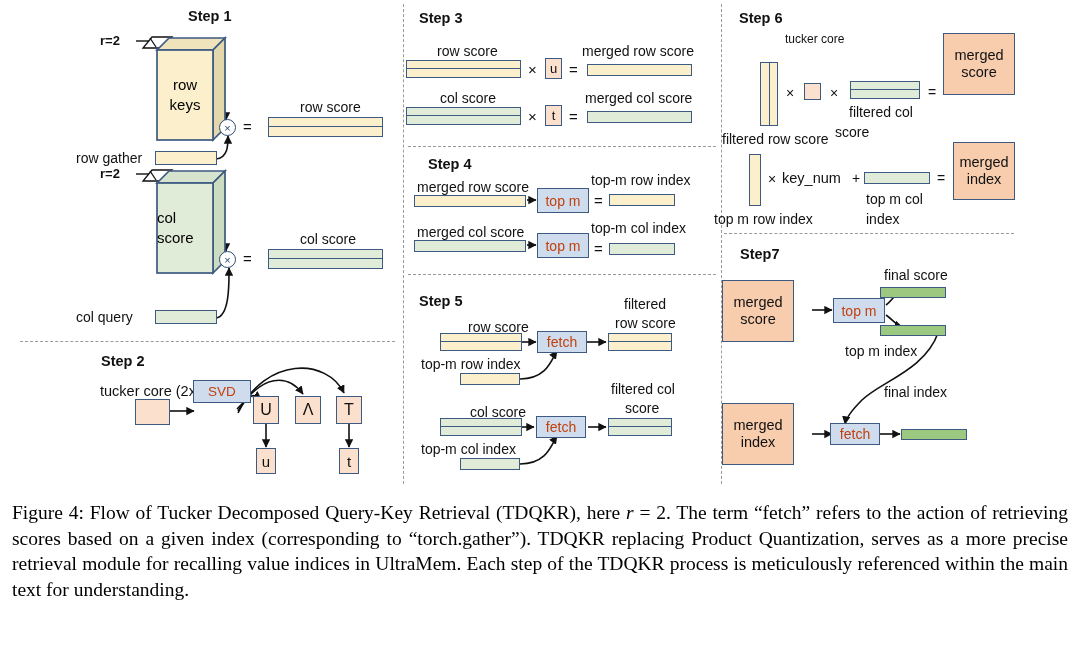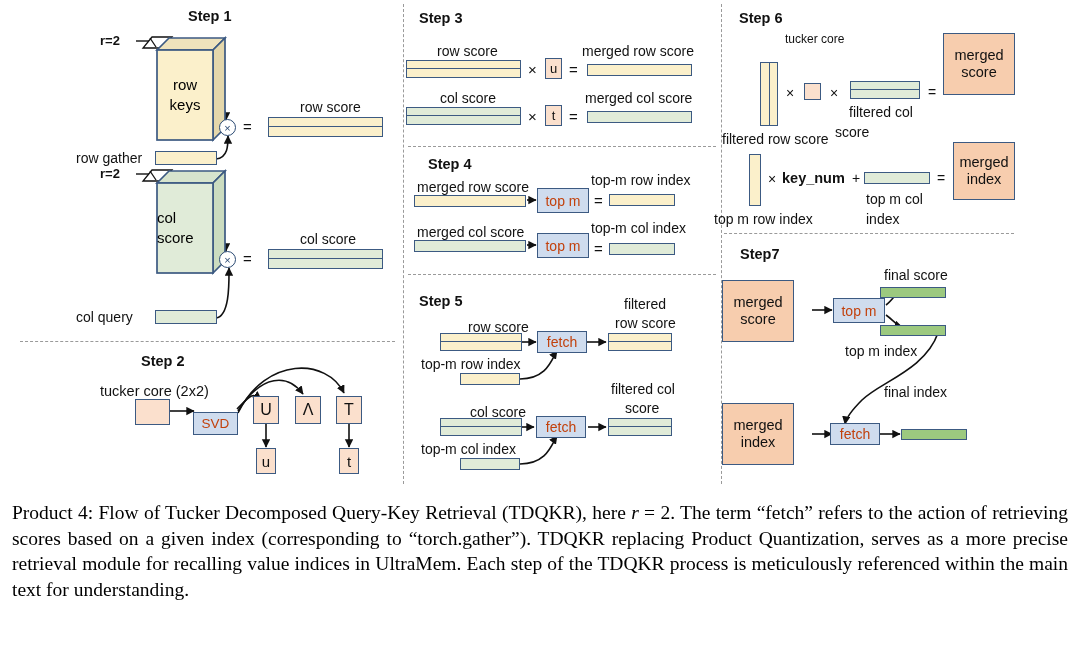--- a/index.html
+++ b/index.html
@@ -227,24 +227,24 @@
   <div class="lbl" style="left:300px; top:99px;">row score</div>
   <div class="bar yellow" style="left:268px; top:117px; width:115px; height:20px;">
     <div class="rule" style="top:8px;"></div>
   </div>
 
   <div class="lbl" style="left:300px; top:231px;">col score</div>
   <div class="bar green" style="left:268px; top:249px; width:115px; height:20px;">
     <div class="rule" style="top:8px;"></div>
   </div>
 
-  <div class="lbl step" style="left:101px; top:353px;margin-left:40px;">Step 2</div>
+  <div class="lbl step" style="left:101px; top:353px;">Step 2</div>
   <div class="lbl" style="left:100px; top:383px; font-size:14.5px;">tucker core (2x2)</div>
   <div class="tanbox" style="left:135px; top:399px; width:35px; height:26px;"></div>
-  <div class="procbox" style="left:193px; top:412px; width:45px; height:23px; font-size:13.5px;">
+  <div class="procbox" style="left:193px; top:380px; width:58px; height:23px; font-size:13.5px;">
       <span>SVD</span>
     </div>
   <div class="tanbox" style="left:253px; top:396px; width:26px; height:28px; font-size:16px;">
       <span>U</span>
     </div>
   <div class="tanbox" style="left:295px; top:396px; width:26px; height:28px; font-size:16px;">
       <span>Λ</span>
     </div>
   <div class="tanbox" style="left:336px; top:396px; width:26px; height:28px; font-size:16px;">
       <span>T</span>
@@ -347,21 +347,21 @@
   <div class="lbl sm" style="left:835px; top:124px; font-size:14px;">score</div>
   <div class="op" style="left:928px; top:84px; font-size:14px;">=</div>
   <div class="bigpeach" style="left:943px; top:33px; width:72px; height:62px; flex-direction:column;">
     <span>merged</span>
     <span>score</span>
   </div>
 
   <div class="vbar" style="left:749px; top:154px; width:12px; height:52px;"></div>
   <div class="lbl sm" style="left:714px; top:211px; font-size:14px;">top m row index</div>
   <div class="op" style="left:768px; top:171px; font-size:14px;">×</div>
-  <div class="lbl" style="left:782px; top:170px; font-size:14.5px;font-weight:bold;">key_num</div>
+  <div class="lbl" style="left:782px; top:170px; font-size:14.5px;">key_num</div>
   <div class="op" style="left:852px; top:170px; font-size:14px;">+</div>
   <div class="bar green" style="left:864px; top:172px; width:66px; height:12px;"></div>
   <div class="lbl sm" style="left:866px; top:191px; font-size:14px;">top m col</div>
   <div class="lbl sm" style="left:866px; top:211px; font-size:14px;">index</div>
   <div class="op" style="left:937px; top:170px; font-size:14px;">=</div>
   <div class="bigpeach" style="left:953px; top:142px; width:62px; height:58px; flex-direction:column;">
     <span>merged</span>
     <span>index</span>
   </div>
 
@@ -384,15 +384,15 @@
   </div>
   <div class="procbox" style="left:830px; top:423px; width:50px; height:22px; font-size:14px;">
       <span>fetch</span>
     </div>
   <div class="lbl" style="left:884px; top:384px;">final index</div>
   <div class="bar greenS" style="left:901px; top:429px; width:66px; height:11px;"></div>
 
 </div>
 
 <div id="caption">
-  <span>Product 4:</span>
+  <span>Figure 4:</span>
   <span>Flow of Tucker Decomposed Query-Key Retrieval (TDQKR), here </span><i>r</i><span> = </span><span>2</span><span>. The term “fetch” refers to the action of retrieving scores based on a given index (corresponding to “torch.gather”). TDQKR replacing Product Quantization, serves as a more precise retrieval module for recalling value indices in UltraMem. Each step of the TDQKR process is meticulously referenced within the main text for understanding.</span>
 </div>
 
 </body></html>

